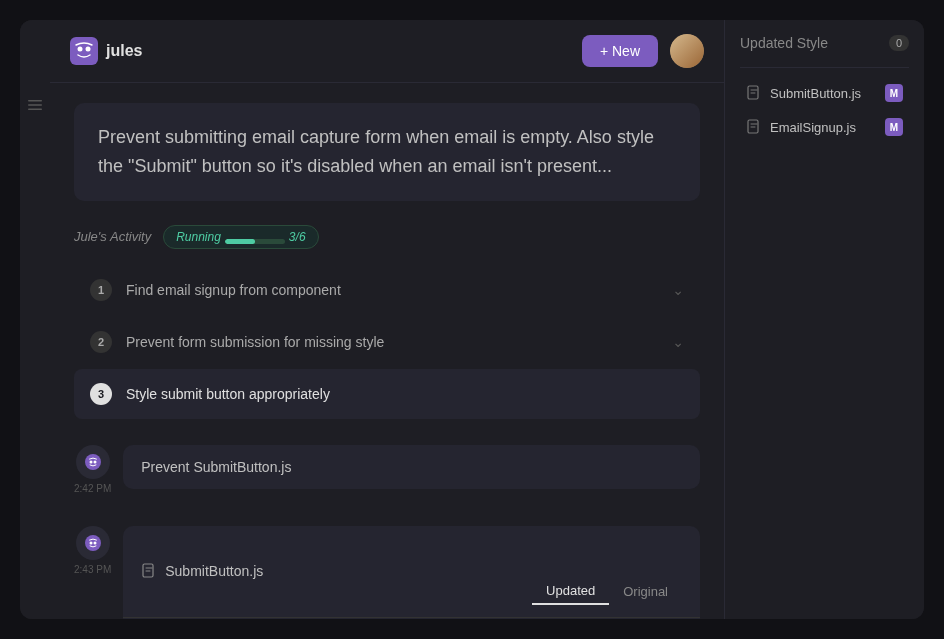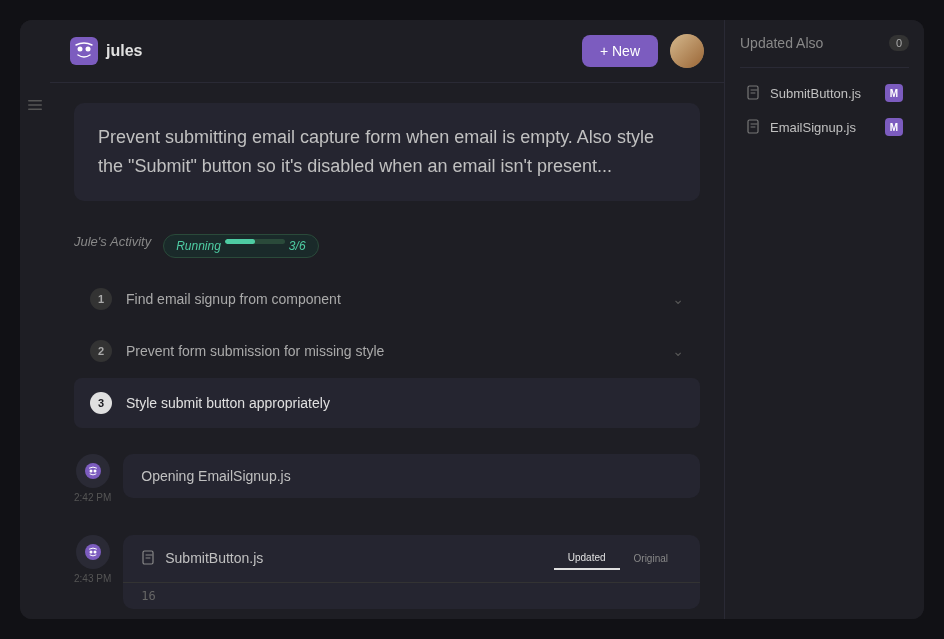--- a/index.html
+++ b/index.html
@@ -131,27 +131,26 @@
       font-style: italic;
     }
 
     .activity-title {
       font-size: 13px;
       color: #888;
     }
 
     .running-badge {
       display: flex;
-      align-items: flex-start;
+      align-items: flex-end;
       gap: 4px;
       background: #1a2a2a;
       border: 1px solid #2a4a3a;
       border-radius: 20px;
       padding: 4px 12px;
-      margin-top: 9px;
     }
 
     .running-text {
       font-size: 12px;
       color: #4ecca3;
       font-weight: 500;
     }
 
     .progress-bar-container {
       width: 60px;
@@ -288,25 +287,26 @@
       color: #c0c0c0;
     }
 
     .tab-group {
       display: flex;
       gap: 0;
     }
 
     .tab-btn {
       padding: 5px 14px;
-      font-size: 10px;
+      font-size: 13px;
       background: transparent;
       border: none;
       cursor: pointer;
       color: #888;
+      margin-top: 40px;
     }
 
     .tab-btn.active {
       color: #e0e0e0;
       border-bottom: 2px solid #e0e0e0;
     }
 
     .file-diff-line {
       font-size: 12px;
       color: #666;
@@ -507,21 +507,21 @@
                   <svg width="16" height="16" viewBox="0 0 16 16" fill="none">
                     <rect width="16" height="16" rx="8" fill="#7c5cbf"></rect>
                     <circle cx="6" cy="8" r="1.5" fill="white"></circle>
                     <circle cx="10" cy="8" r="1.5" fill="white"></circle>
                     <path d="M5 11 Q8 13 11 11" stroke="white" stroke-width="1" fill="none" stroke-linecap="round"></path>
                     <path d="M4.5 5 Q8 3 11.5 5" stroke="white" stroke-width="1" fill="none" stroke-linecap="round"></path>
                   </svg>
                 </div>
                 <span class="time-label">2:42 PM</span>
               </div>
-              <div class="activity-card">Opening EmailSignup.js</div>
+              <div class="activity-card">Prevent SubmitButton.js</div>
             </div>
 
             <div class="activity-entry">
               <div class="activity-icon-wrap">
                 <div class="activity-icon">
                   <svg width="16" height="16" viewBox="0 0 16 16" fill="none">
                     <rect width="16" height="16" rx="8" fill="#7c5cbf"></rect>
                     <circle cx="6" cy="8" r="1.5" fill="white"></circle>
                     <circle cx="10" cy="8" r="1.5" fill="white"></circle>
                     <path d="M5 11 Q8 13 11 11" stroke="white" stroke-width="1" fill="none" stroke-linecap="round"></path>
@@ -548,21 +548,21 @@
                 </div>
               </div>
             </div>
 
           </div>
         </div>
       </div>
 
       <div class="right-panel">
         <div class="right-panel-header">
-          <span class="right-panel-title">Updated Also</span>
+          <span class="right-panel-title">Updated Style</span>
           <span class="badge-count">0</span>
         </div>
 
         <div class="divider-line"></div>
 
         <div>
 
           <div class="file-list-item">
             <svg class="file-doc-icon" viewBox="0 0 16 16" fill="none">
               <rect x="2" y="1" width="10" height="13" rx="1.5" fill="none" stroke="#777" stroke-width="1.2"></rect>

